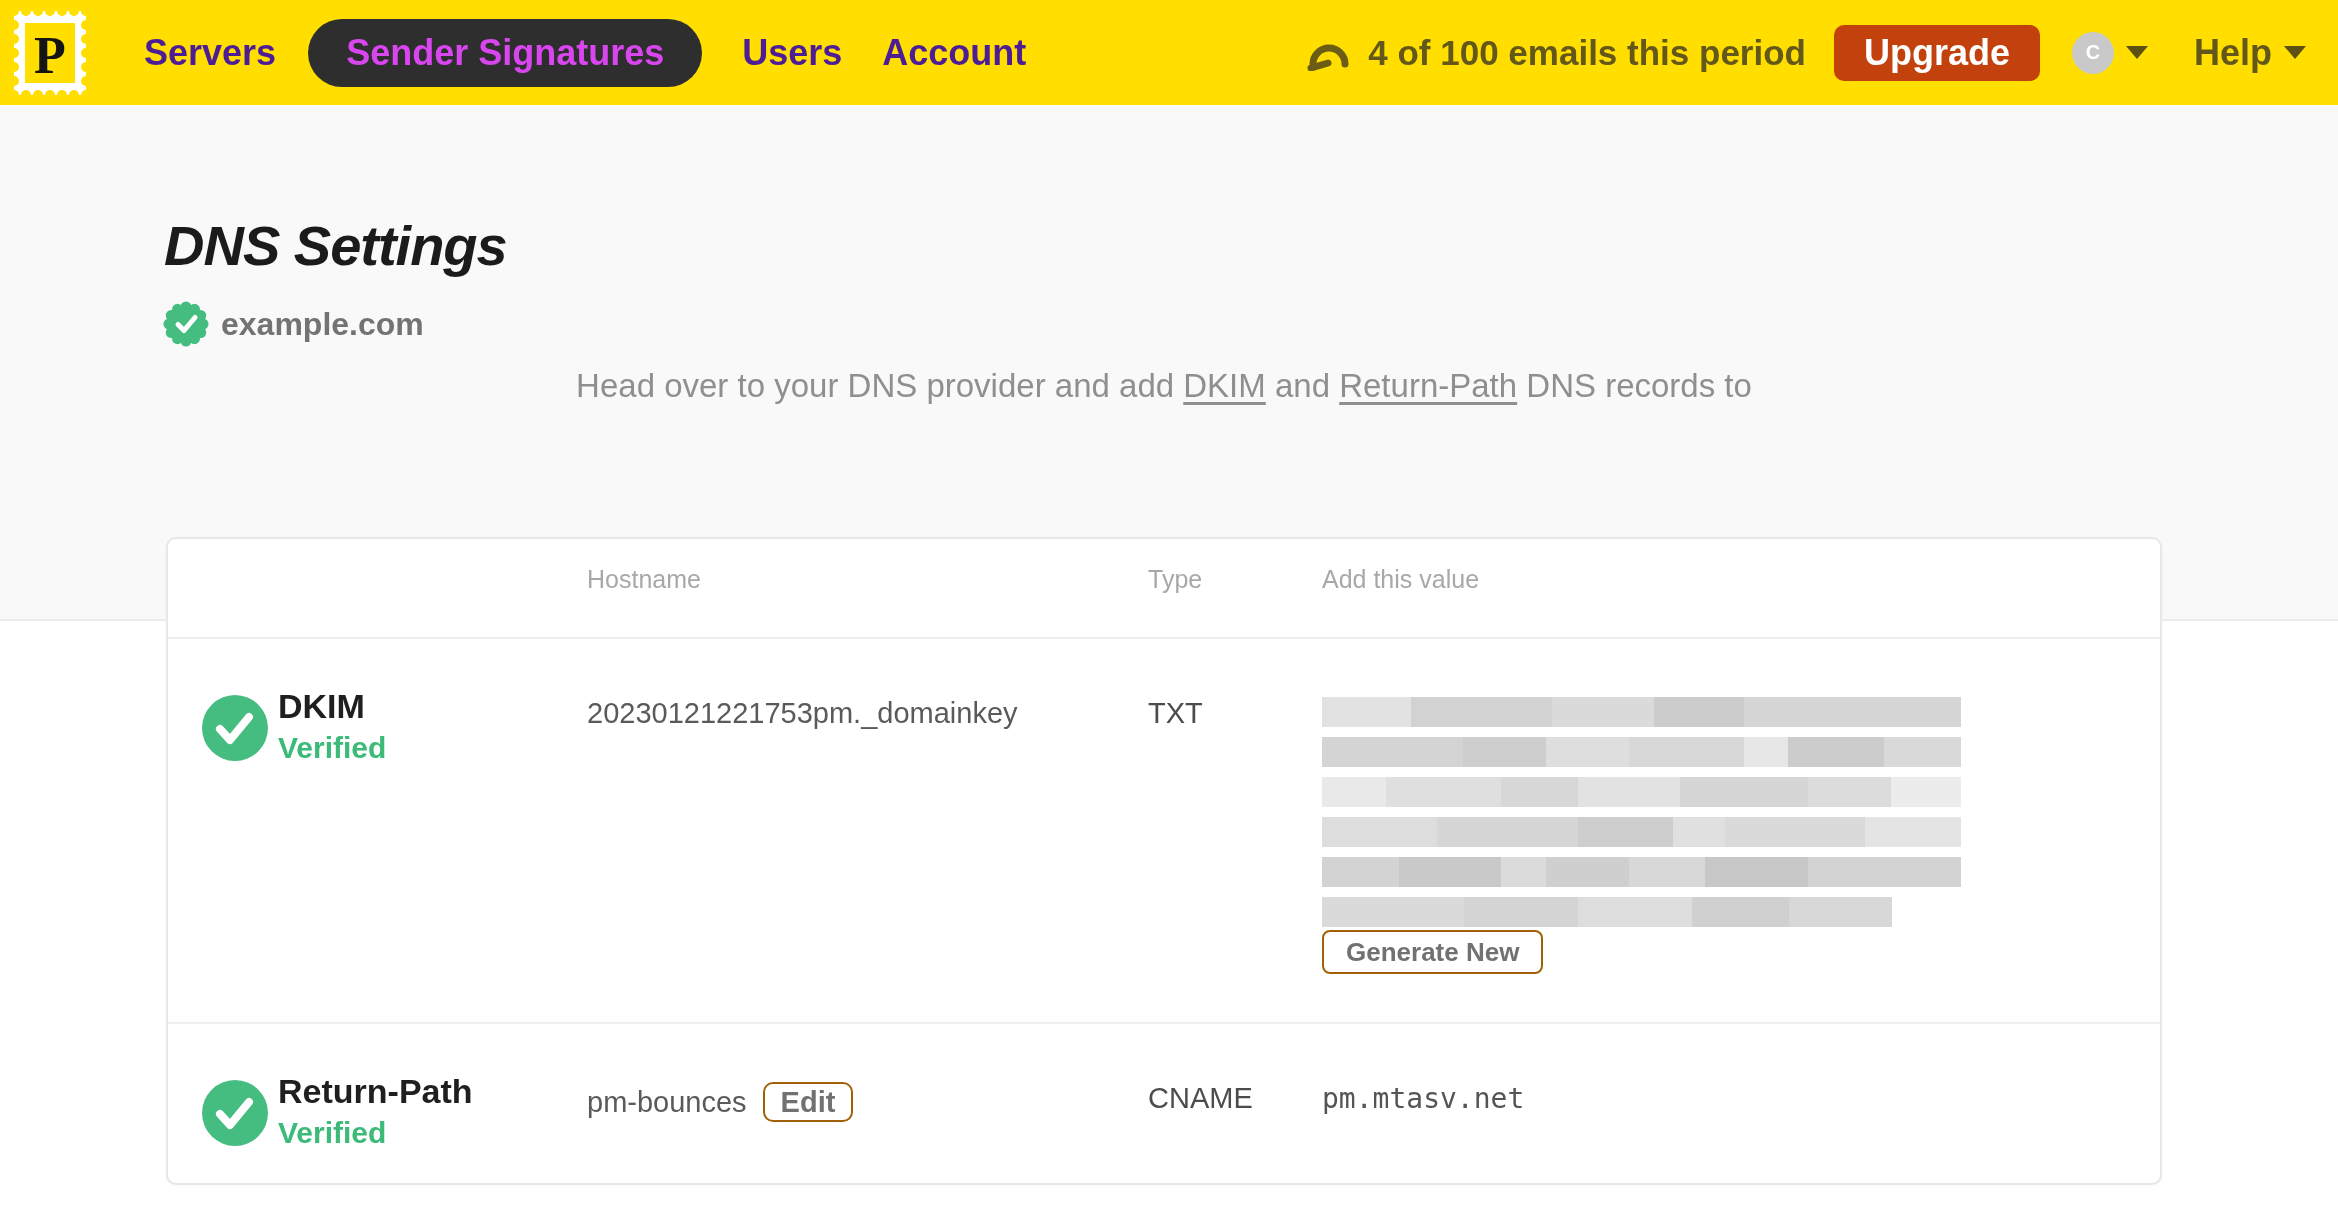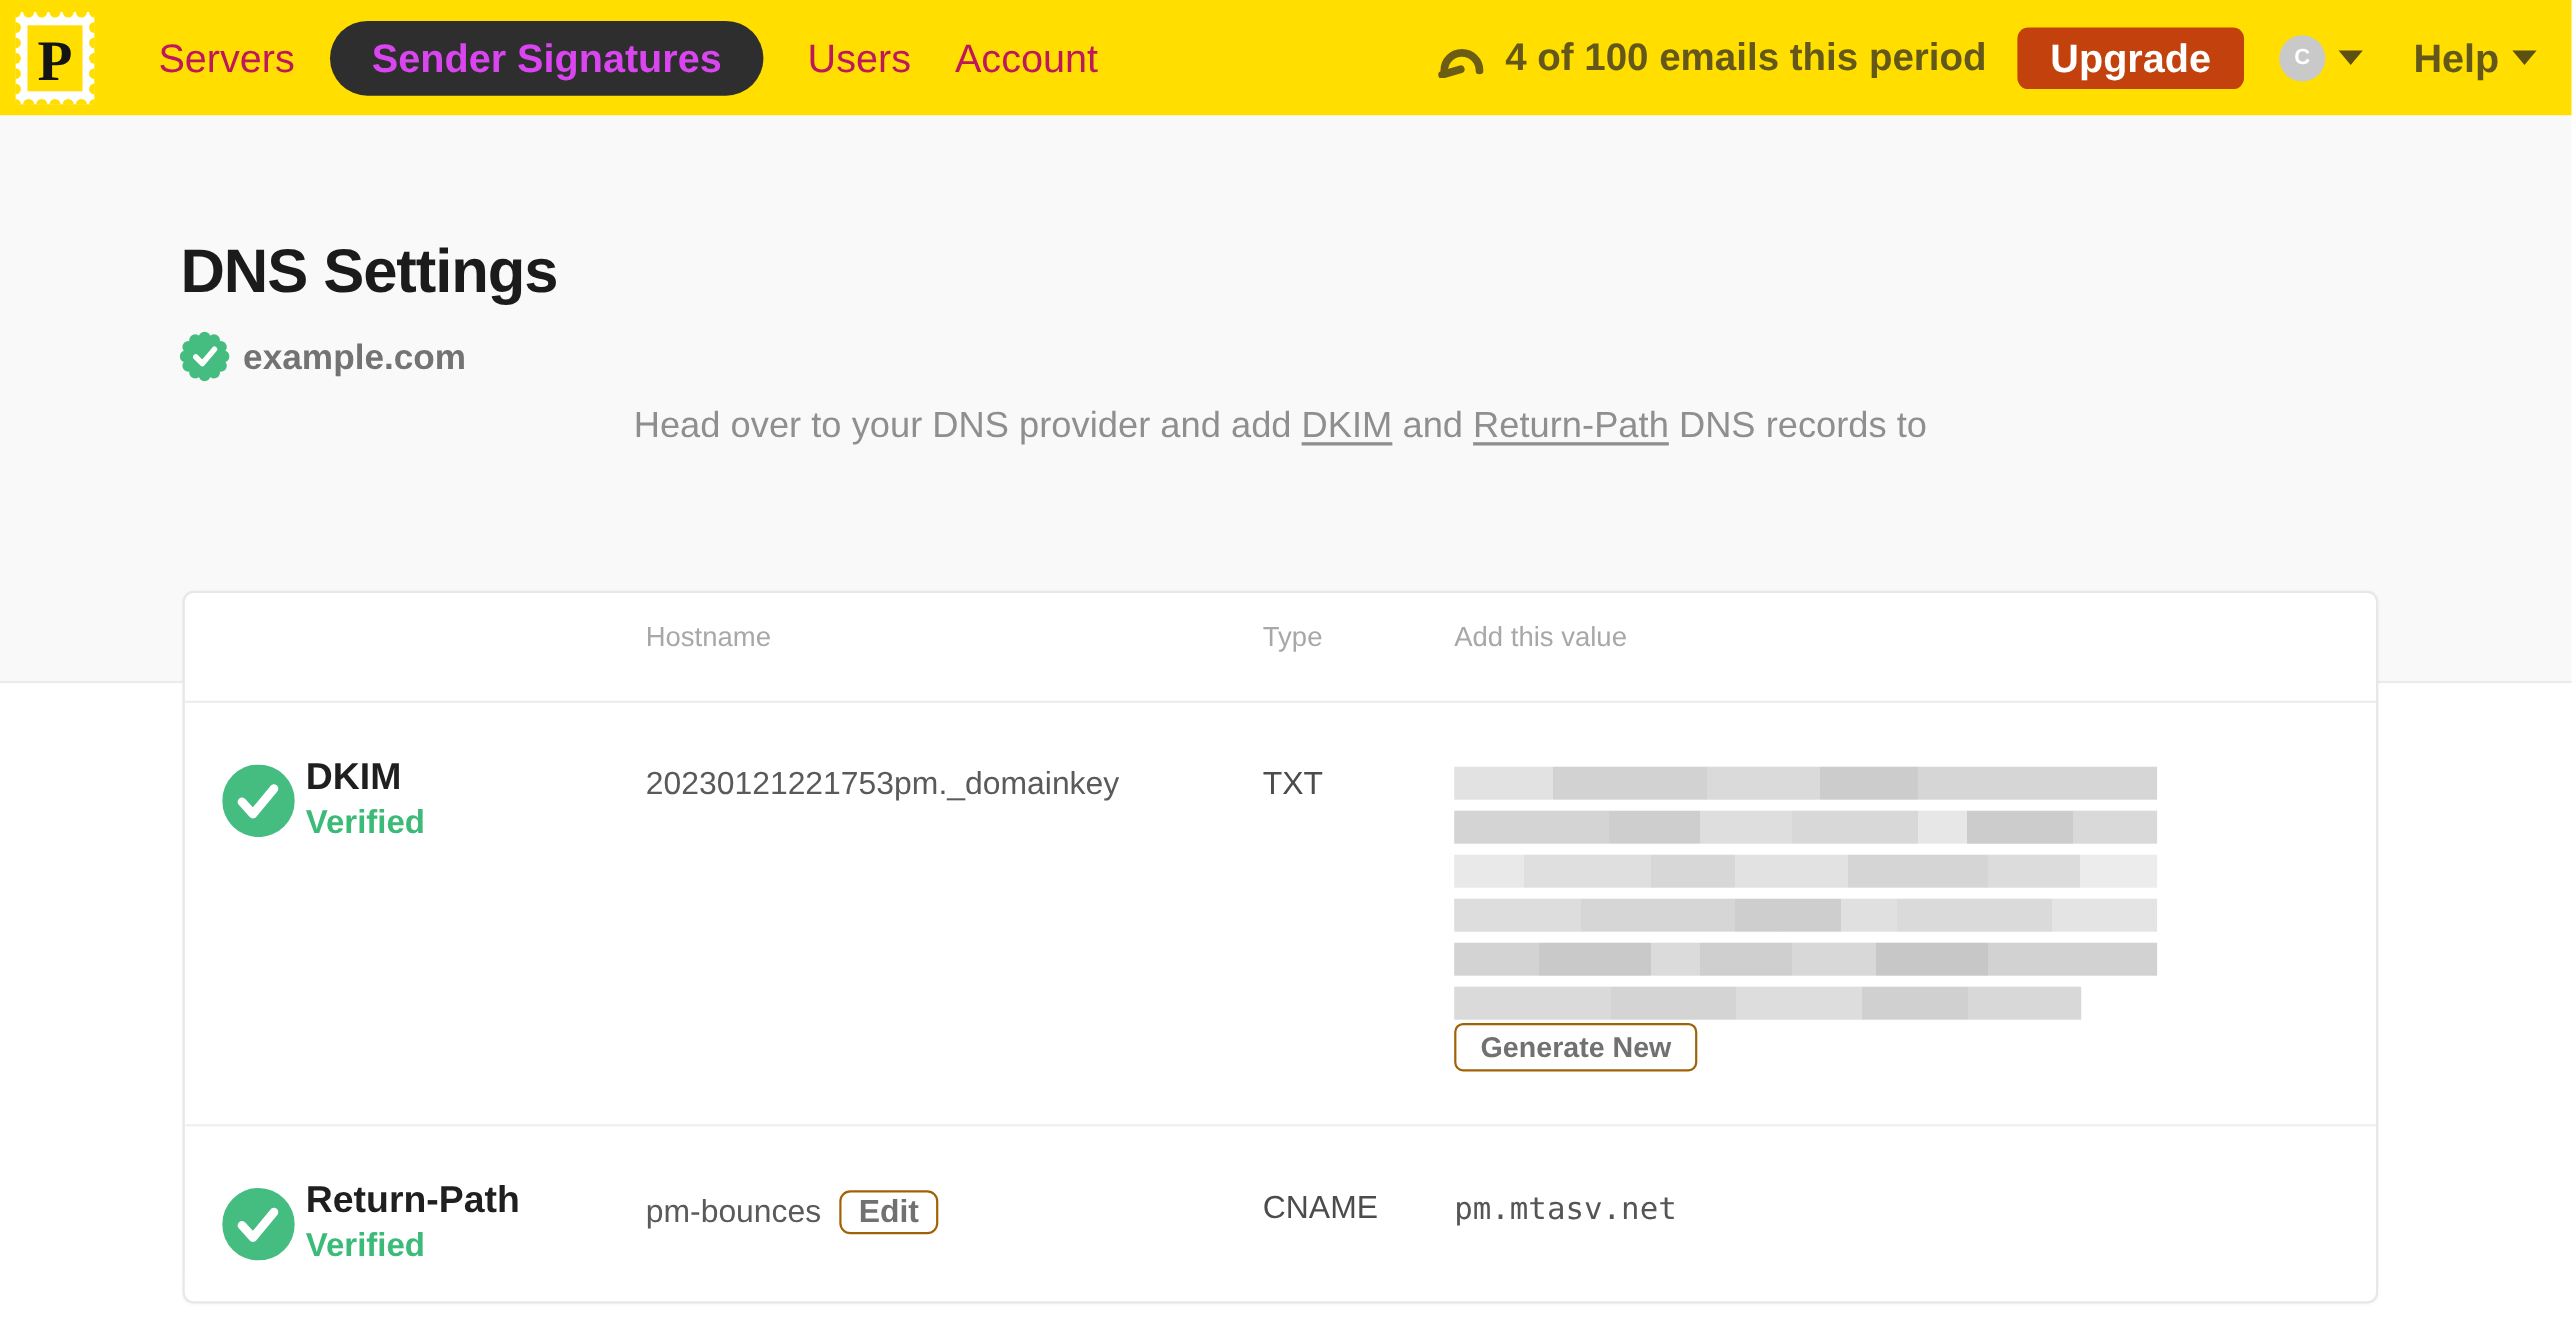--- a/index.html
+++ b/index.html
@@ -4,21 +4,21 @@
 <style>
   * { margin:0; padding:0; box-sizing:border-box; }
   html,body { width:2338px; height:1222px; background:#ffffff; }
   body { font-family:"Liberation Sans", sans-serif; }
   #app { position:relative; width:2338px; height:1222px; overflow:hidden; background:#ffffff; }
 
   
   .navbar { position:absolute; top:0; left:0; width:2338px; height:105px;
             background:#FFDE00; display:flex; align-items:center; padding:0 32px 0 14px; }
   .brand { width:72px; height:84px; flex:0 0 auto; }
-  .nav-link { font-size:36px; font-weight:normal; color:#be185d; cursor:pointer; white-space:nowrap; }
+  .nav-link { font-size:36px; font-weight:bold; color:#4c1d95; cursor:pointer; white-space:nowrap; }
   .nav-link.ml1 { margin-left:58px; }
   .nav-link.ml2 { margin-left:40px; }
   .nav-pill { margin-left:32px; background:#2E2E2E; color:#d946ef; font-size:36px; font-weight:bold;
               height:68px; line-height:68px; padding:0 38px; border-radius:34px; cursor:pointer; white-space:nowrap; }
   .nav-spacer { flex:1 1 auto; }
   .gauge { width:48px; height:36px; margin-right:16px; flex:0 0 auto; }
   .usage-text { font-size:35px; font-weight:bold; color:#63581A; white-space:nowrap; }
   .upgrade-btn { margin-left:28px; background:#c2410c; color:#ffffff; font-size:36px; font-weight:bold;
                  height:56px; line-height:56px; padding:0 30px; border-radius:10px; border:none; cursor:pointer;
                  font-family:"Liberation Sans", sans-serif; }
@@ -27,21 +27,21 @@
   .caret { width:0; height:0; border-left:11px solid transparent; border-right:11px solid transparent;
            border-top:13px solid #5C5012; margin-left:12px; cursor:pointer; }
   .help-link { margin-left:46px; font-size:36px; font-weight:bold; color:#63581A; cursor:pointer; }
 
   
   .top-band { position:absolute; top:105px; left:0; width:2338px; height:516px;
               background:#F9F9F9; border-bottom:2px solid #EBEBEB; }
 
   
   .page-title { position:absolute; left:164px; top:213px; font-size:56px; font-weight:bold;
-                color:#1B1B1B; letter-spacing:-1px; }
+                color:#1B1B1B; letter-spacing:-1px;font-style:italic; }
   .domain-row { position:absolute; left:163px; top:301px; display:flex; align-items:center; }
   .seal { width:46px; height:46px; flex:0 0 auto; }
   .domain-name { margin-left:12px; font-size:32px; font-weight:bold; color:#737373; }
   .intro { position:absolute; left:166px; top:362px; width:1996px; text-align:center;
            font-size:33px; color:#8F8F8F; line-height:48px; }
   .intro a { color:#8F8F8F; text-decoration:underline; text-underline-offset:5px; cursor:pointer; }
   .intro .line2 { display:block; }
 
   
   .card { position:absolute; left:166px; top:537px; width:1996px; height:648px; background:#ffffff;

